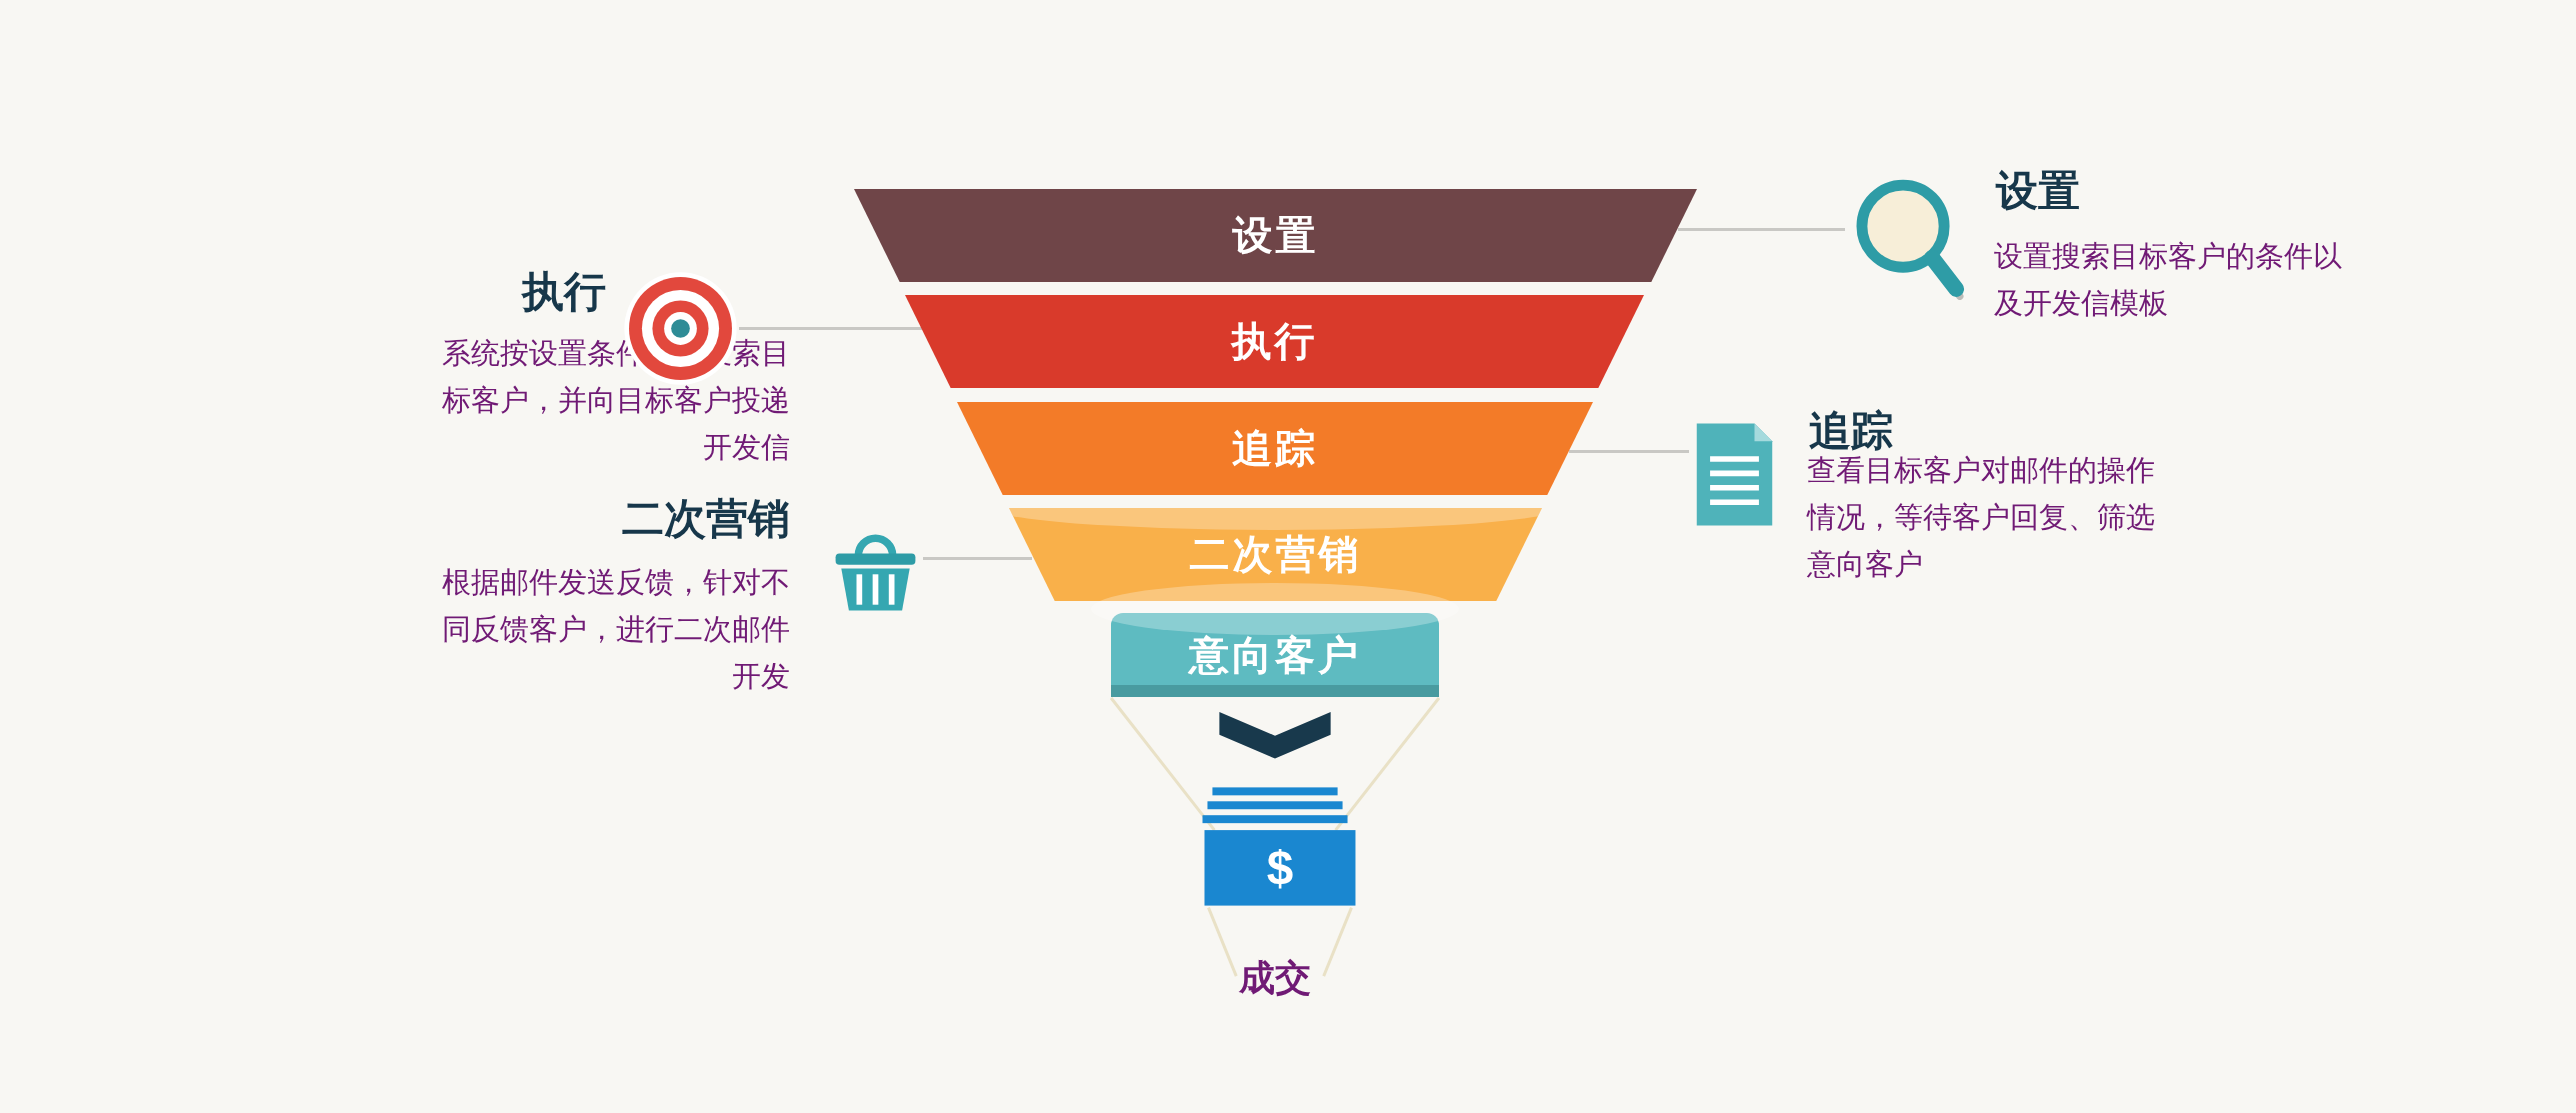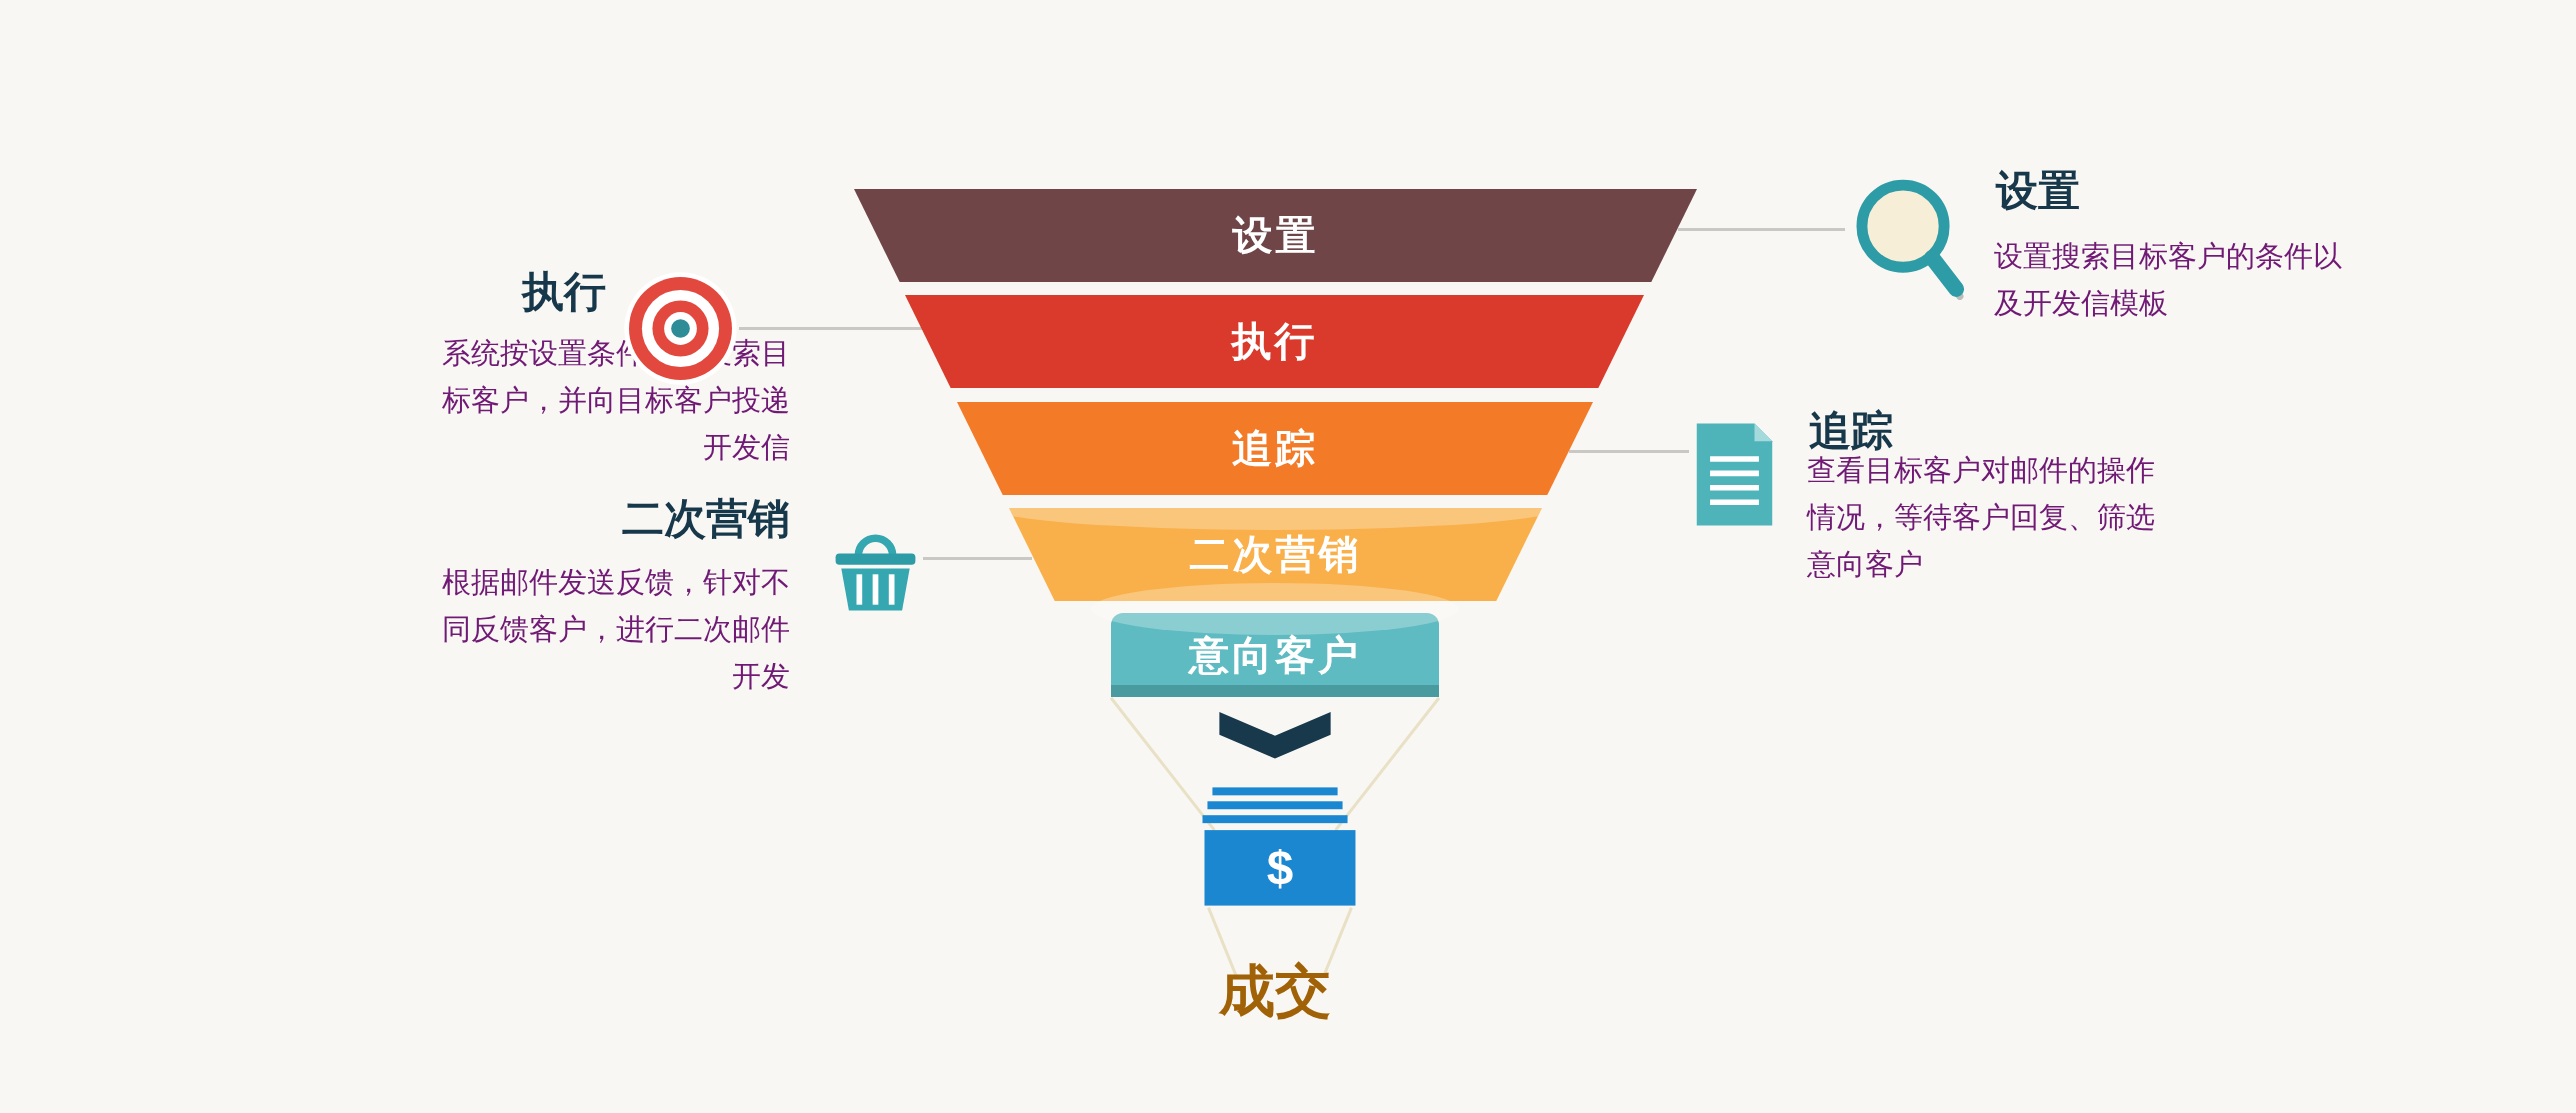--- a/index.html
+++ b/index.html
@@ -45,21 +45,21 @@
   #remarket-title { left:482px;  top:491px; width:308px; }
   #remarket-desc  { left:180px;  top:561px; width:610px; }
   #setup-title    { left:1996px; top:163px; }
   #setup-desc     { left:1994px; top:235px; width:447px; }
   #track-title    { left:1809px; top:403px; }
   #track-desc     { left:1807px; top:449px; width:447px; }
 
   
   #stem { position:absolute; left:1093px; top:696px; z-index:2; }
   #deal-label { position:absolute; left:1126px; top:954px; width:298px; text-align:center;
-                font-size:56px; font-weight:bold; color:#a16207; z-index:3; }
+                font-size:36px; font-weight:bold; color:#701a75; z-index:3; }
 </style>
 </head>
 <body>
 
 <div class="canvas" style="background: rgb(248, 247, 243);">
 
   <div class="conn" id="conn-exec"></div>
   <div class="conn" id="conn-remarket"></div>
   <div class="conn" id="conn-setup"></div>
   <div class="conn" id="conn-track"></div>

